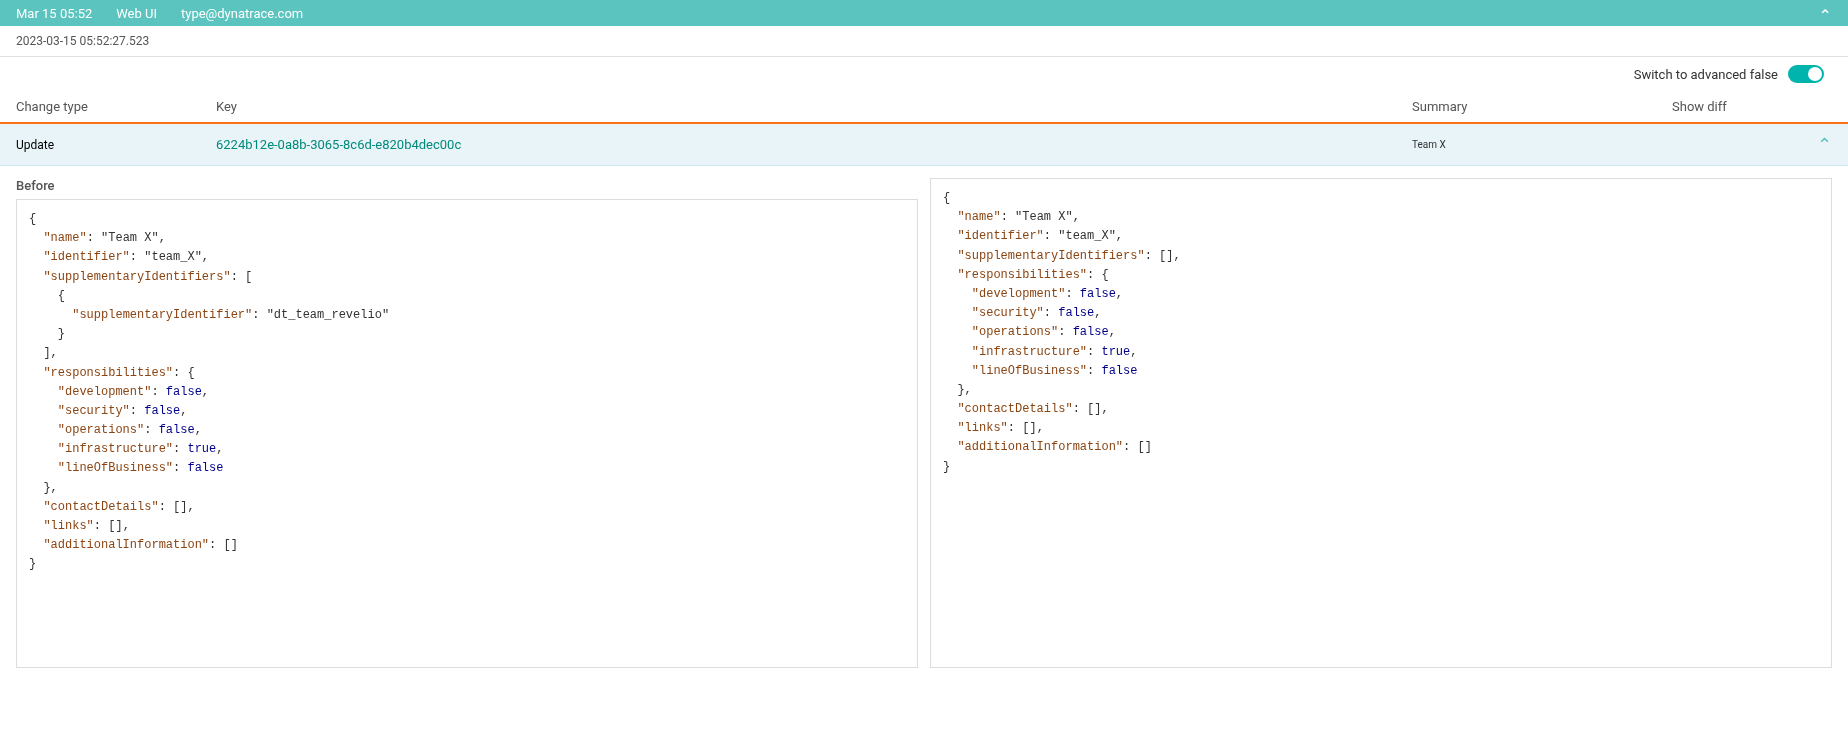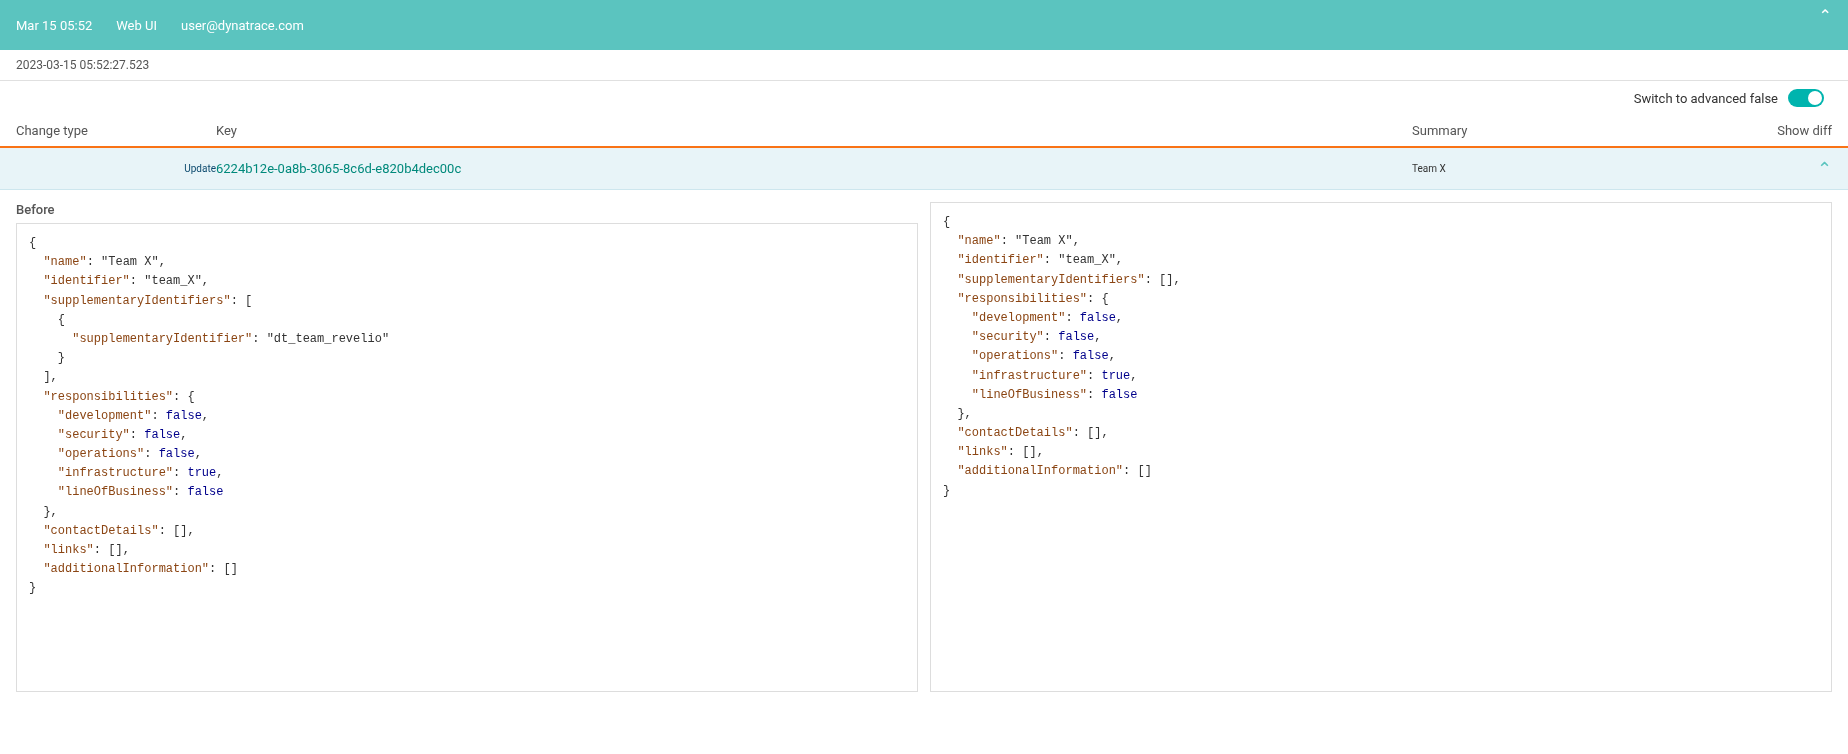--- a/index.html
+++ b/index.html
@@ -8,21 +8,21 @@
       font-size: 13px;
       background: #fff;
       color: #333;
     }
 
     
     .top-bar {
       background: #5bc4bf;
       display: flex;
       padding: 6px 16px;
-      height: 50px;
+      height: 26px;
       justify-content: space-between;
     }
     .top-bar-left {
       display: flex;
       gap: 24px;
       align-items: center;
     }
     .top-bar-text {
       color: #fff;
       font-size: 13px;
@@ -92,23 +92,23 @@
     
     .table-row {
       display: grid;
       grid-template-columns: 200px 1fr 260px 160px;
       padding: 10px 16px;
       background: #e8f4f8;
       align-items: center;
       border-bottom: 1px solid #cde6ee;
     }
     .table-row-change-type {
-      font-size: 10px;
-      color: #0c4a6e;
-      text-align: right;
+      font-size: 12px;
+      color: #000000;
+      text-align: left;
     }
     .table-row-key {
       font-size: 13px;
       color: #00897b;
       text-decoration: none;
     }
     .table-row-summary {
       font-size: 10px;
       color: #333;
     }
@@ -165,39 +165,39 @@
     .diff-code-box::-webkit-scrollbar-track { background: #f1f1f1; }
     .diff-code-box::-webkit-scrollbar-thumb { background: #ccc; border-radius: 4px; }
   </style>
 </head>
 <body>
 
 <div class="top-bar">
   <div class="top-bar-left">
     <span class="top-bar-text">Mar 15 05:52</span>
     <span class="top-bar-text">Web UI</span>
-    <span class="top-bar-text">user@dynatrace.com</span>
+    <span class="top-bar-text">type@dynatrace.com</span>
   </div>
   <span class="top-bar-chevron">⌃</span>
 </div>
 
 <div class="timestamp-row">
   <span>2023-03-15 05:52:27.523</span>
 </div>
 
 <div class="advanced-row">
   <span class="advanced-label">Switch to advanced false</span>
   <div class="toggle"></div>
 </div>
 
 <div class="table-header">
   <div class="table-header-cell">Change type</div>
   <div class="table-header-cell">Key</div>
   <div class="table-header-cell">Summary</div>
-  <div class="table-header-cell" style="text-align:right;">Show diff</div>
+  <div class="table-header-cell" style="">Show diff</div>
 </div>
 
 <div class="table-row">
   <div class="table-row-change-type">Update</div>
   <div>
     <a class="table-row-key" href="#">6224b12e-0a8b-3065-8c6d-e820b4dec00c</a>
   </div>
   <div class="table-row-summary">Team X</div>
   <div class="table-row-showdiff">
     <span class="chevron-up">⌃</span>

